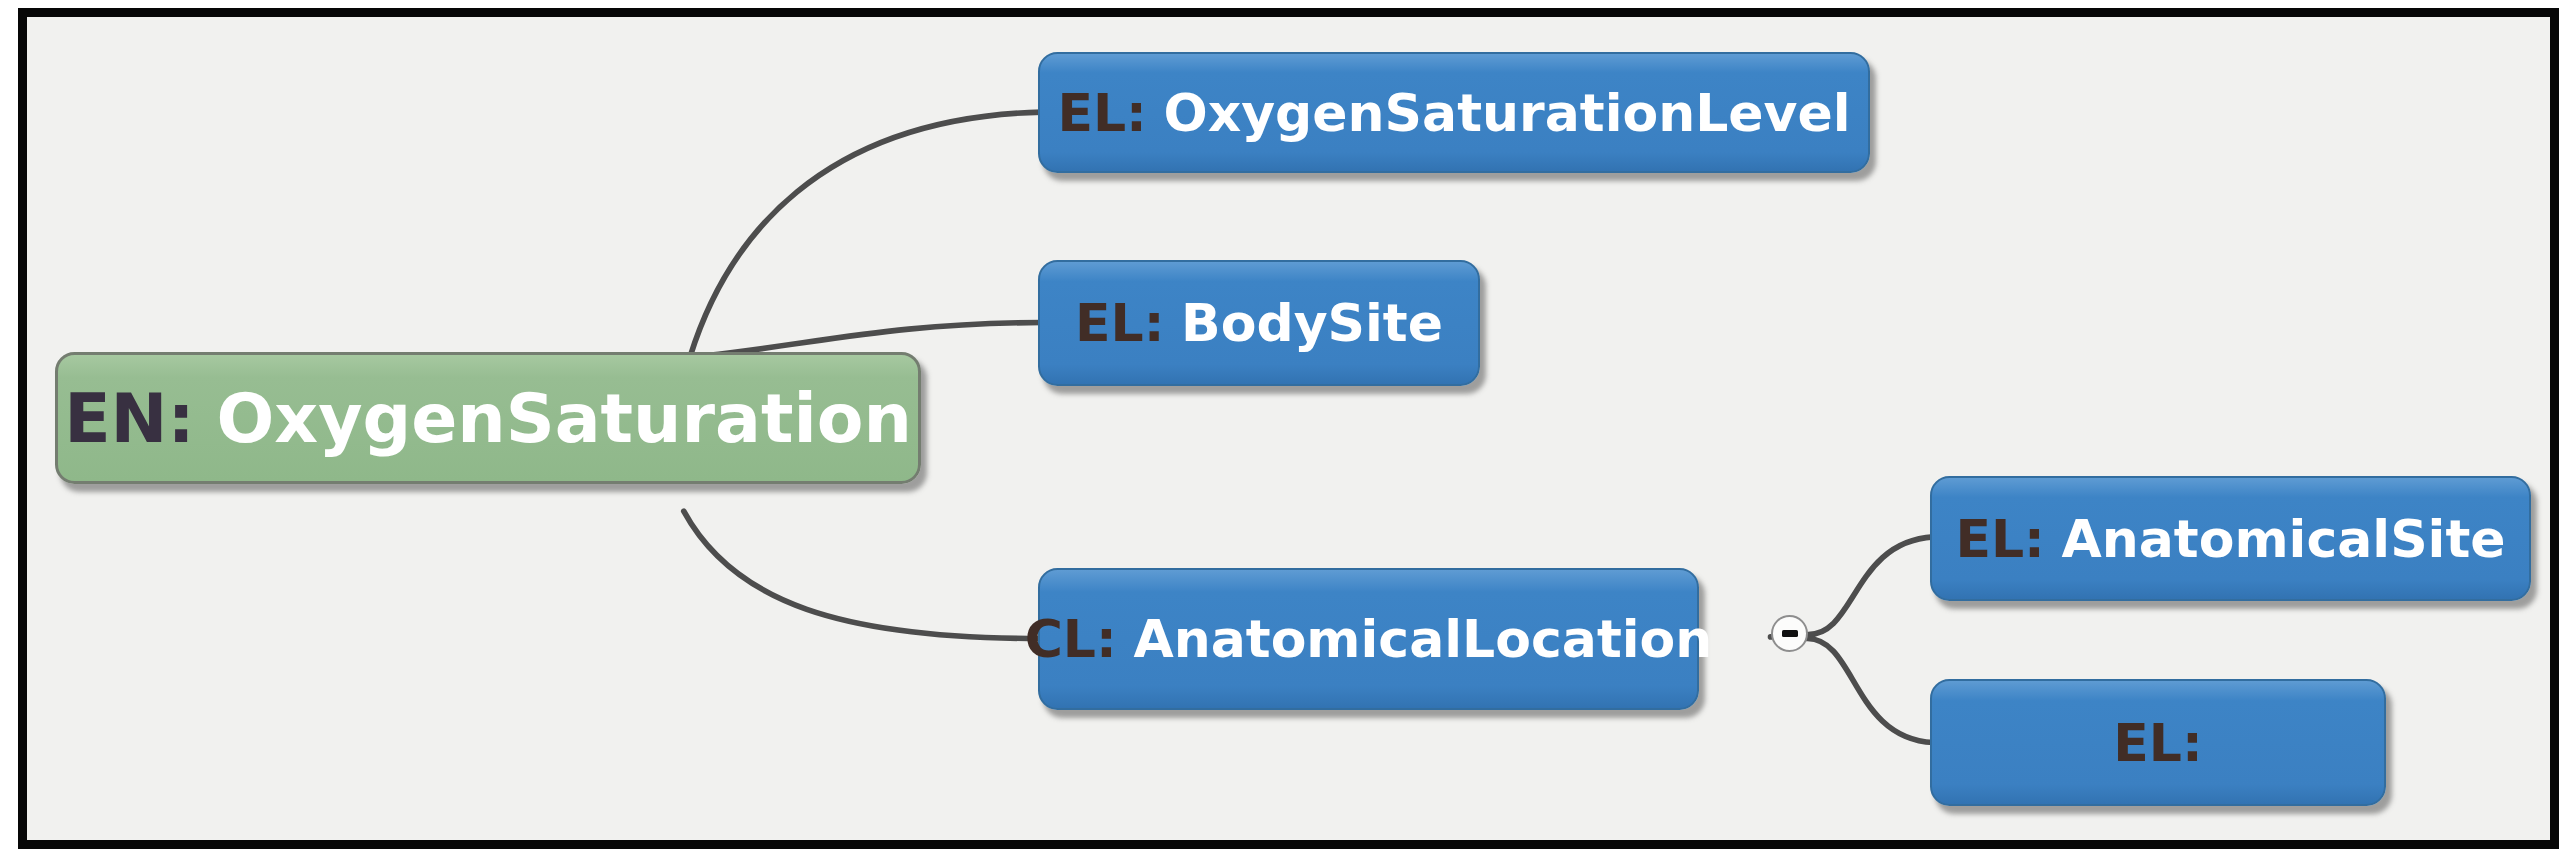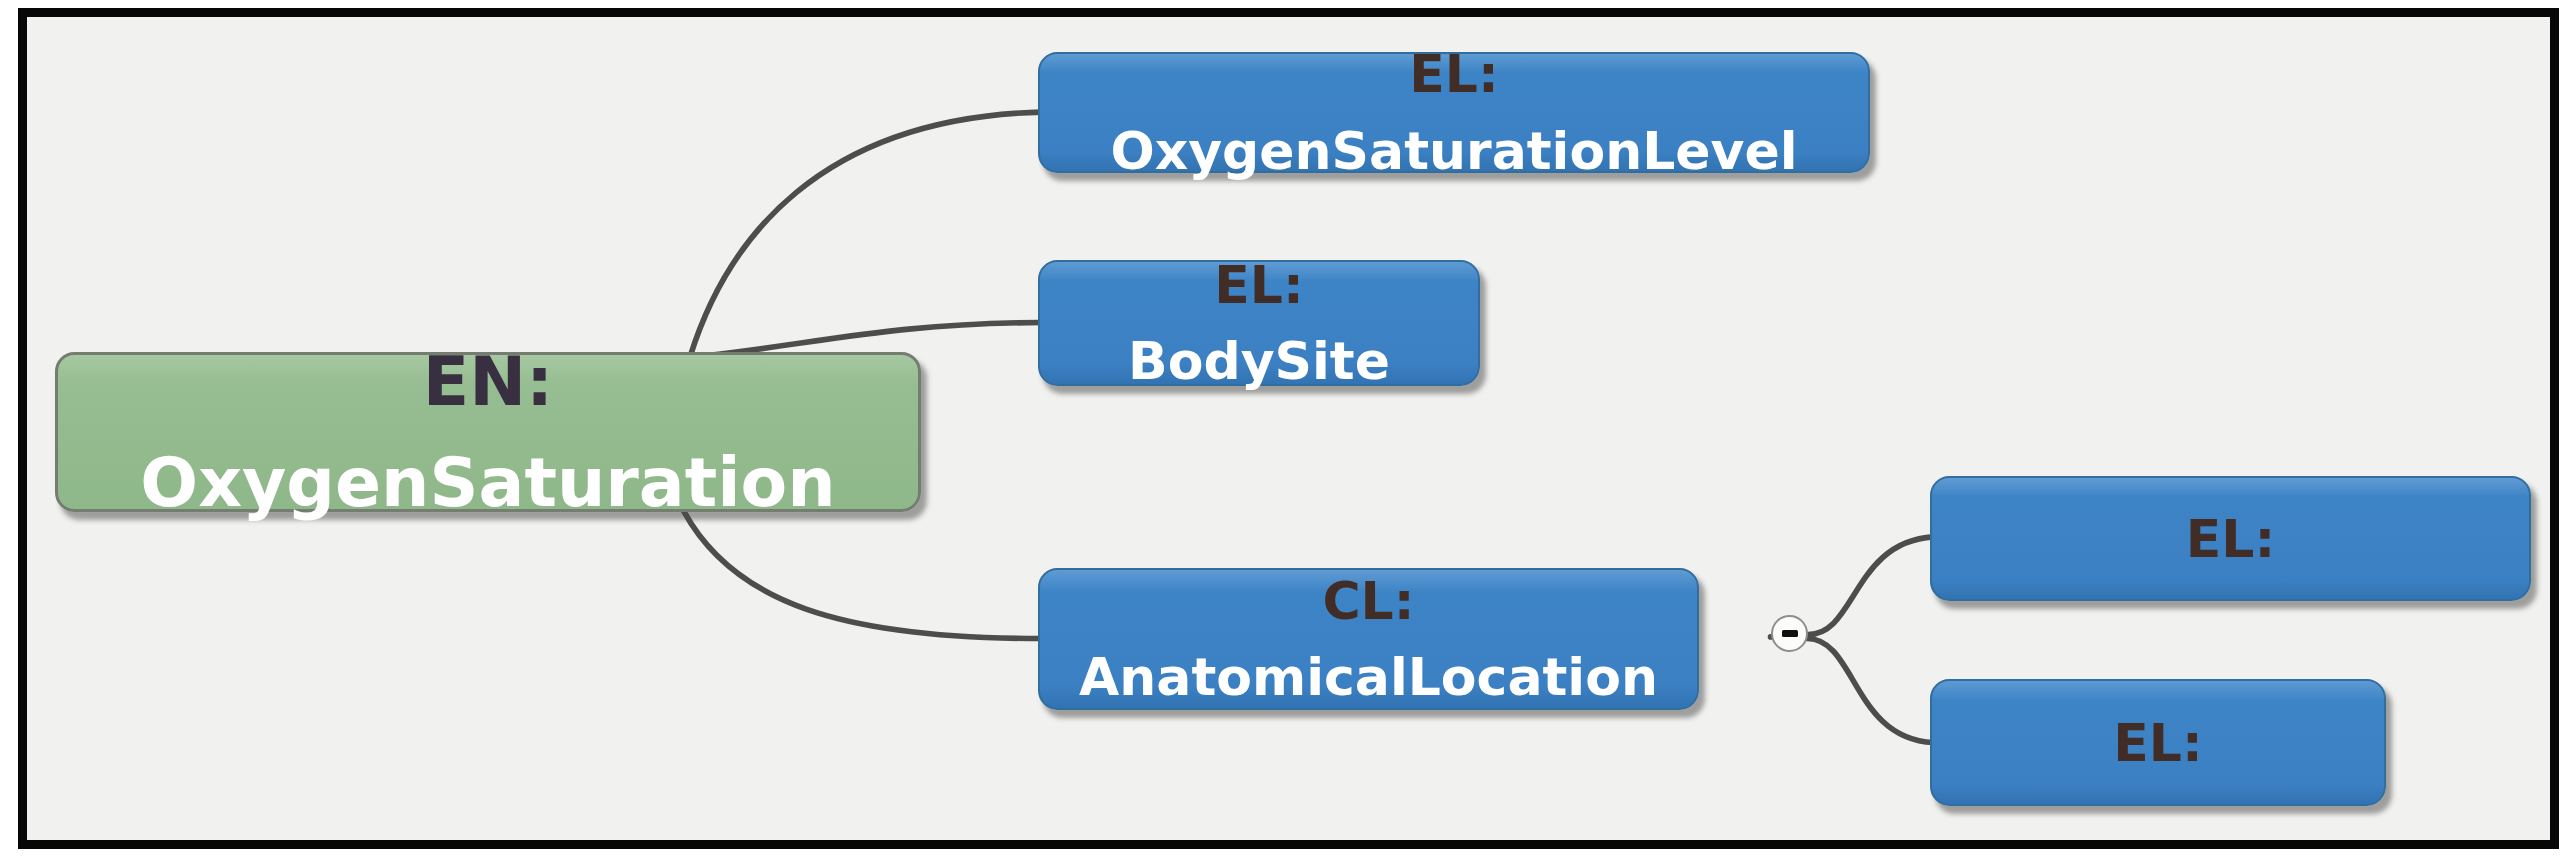--- a/index.html
+++ b/index.html
@@ -34,38 +34,37 @@
     z-index: 2;
     display: flex;
     align-items: center;
     justify-content: center;
     gap: 0.32em;
     border-radius: 19.4px;
     box-shadow: 5.6px 7.3px 5.6px rgba(75, 75, 75, 0.50);
     box-sizing: border-box;
     white-space: nowrap;
     cursor: pointer;
-    flex-direction: column;
   }
   .node .prefix { font-weight: 700; }
   .node .label  { font-weight: 700; color: #ffffff; }
   .node.green {
     background: linear-gradient(to bottom, #a6c8a0 0%, #97bd92 18%, #8fb88a 100%);
     border: 3.2px solid #747d70;
     font-size: 68px;
   }
   .node.green .prefix { color: #383041; }
   .node.blue {
     background: linear-gradient(to bottom, #5e9bd3 0%, #3d84c6 16%, #3b80c2 84%, #3273b2 100%);
     border: 2.4px solid #326d9f;
     font-size: 52px;
   }
   .node.blue .prefix { color: #412d26; }
 
-  #node-root                     { left: 55px;   top: 352px; width: 866px; height: 160px; }
+  #node-root                     { left: 55px;   top: 352px; width: 866px; height: 132px; }
   #node-oxygen-saturation-level  { left: 1038px; top: 52px;  width: 832px; height: 121px; }
   #node-body-site                { left: 1038px; top: 260px; width: 442px;  height: 126px; }
   #node-anatomical-location      { left: 1038px; top: 568px; width: 661px;  height: 142px; }
   #node-anatomical-site          { left: 1930px; top: 476px; width: 601px;  height: 125px; }
   #node-laterality               { left: 1930px; top: 679px; width: 456px;  height: 127px; }
 
   .toggle {
     position: absolute;
     z-index: 3;
     left: 1771px;
@@ -119,20 +118,21 @@
   <span class="label">BodySite</span>
 </div>
 
 <div class="node blue" id="node-anatomical-location">
   <span class="prefix">CL:</span>
   <span class="label">AnatomicalLocation</span>
 </div>
 
 <div class="node blue" id="node-anatomical-site">
   <span class="prefix">EL:</span>
+  <span class="label">AnatomicalSite</span>
 </div>
 
 <div class="node blue" id="node-laterality">
   <span class="prefix">EL:</span>
 </div>
 
 <div class="toggle">
   <span class="bar"></span>
 </div>
 

